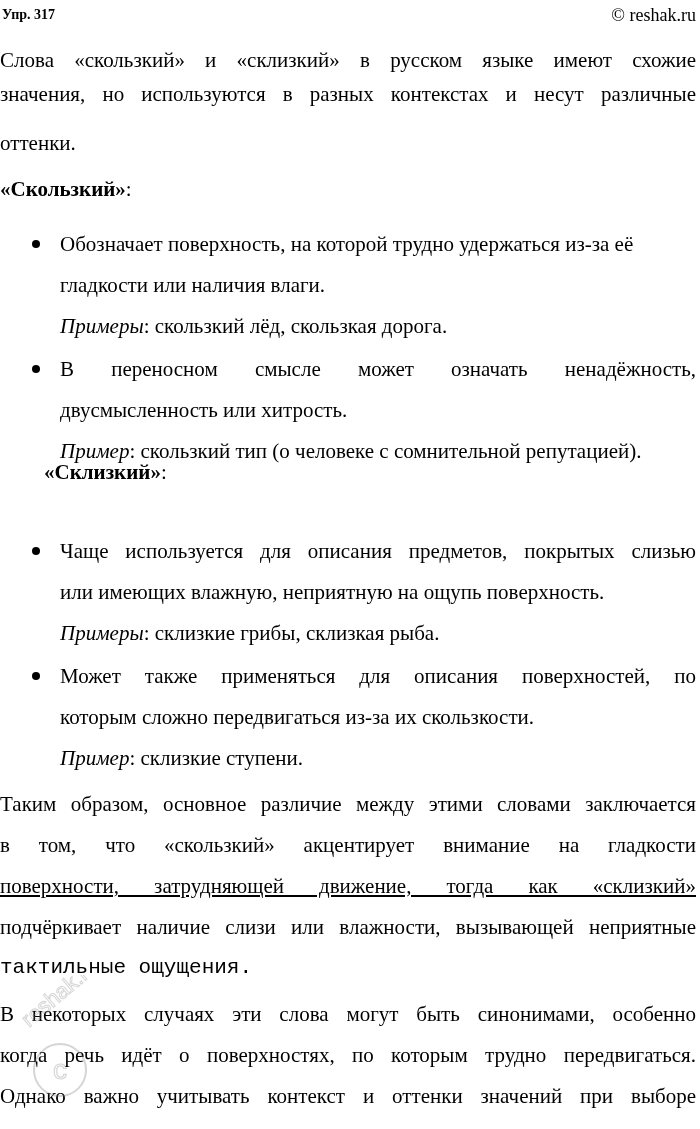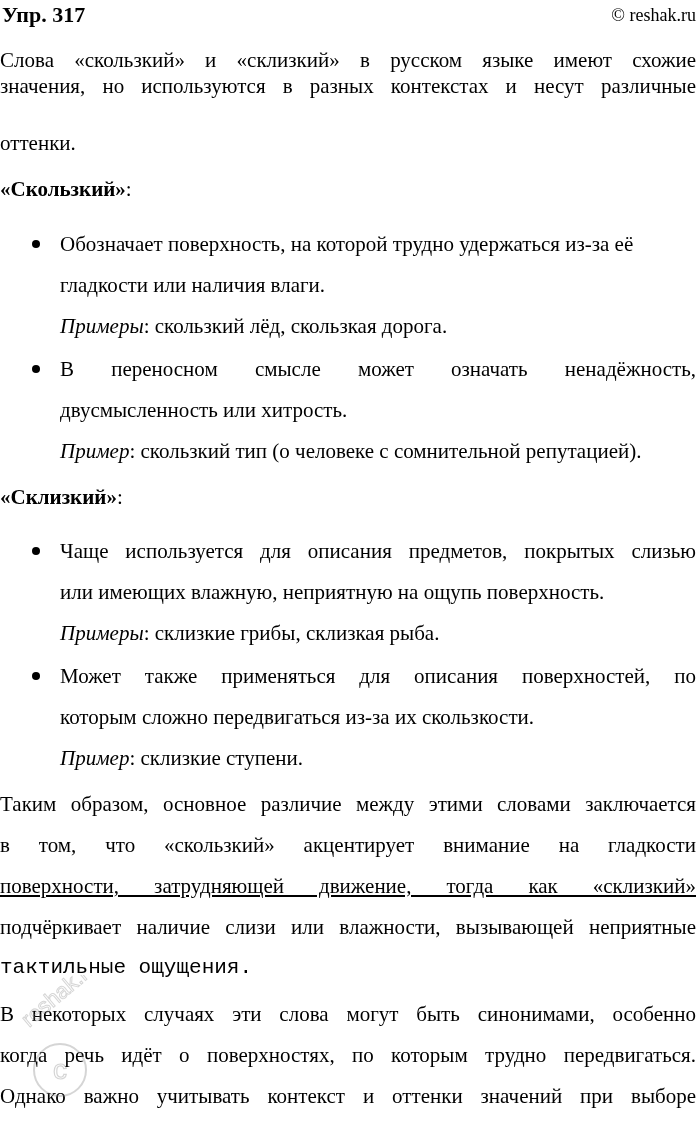--- a/index.html
+++ b/index.html
@@ -4,56 +4,56 @@
 <style>
   html, body { margin: 0; padding: 0; background: #ffffff; }
   body {
     width: 700px; height: 1129px; position: relative; overflow: hidden;
     font-family: "Liberation Serif", serif; color: #000; font-size: 21px;
   }
   .line { position: absolute; left: 0; white-space: nowrap; line-height: 28px; }
   .just { width: 696px; text-align: justify; text-align-last: justify; }
   .ind { left: 60px; }
   .ind.just { width: 636px; }
-  .hdr { position: absolute; top: 0; font-weight: bold; font-size: 22px; line-height: 30px; }
+  .hdr { position: absolute; top: 0; font-weight: bold; font-size: 14px; line-height: 30px; }
   .site { position: absolute; top: 0; right: 4px; font-size: 18px; line-height: 30px; }
   .bullet { position: absolute; left: 32px; width: 8px; height: 8px; border-radius: 50%; background: #000; }
   b { font-weight: bold; margin-top: 35px; }
   i { font-style: italic; }
   .wm { position: absolute; left: 20px; top: 975px; width: 100px; height: 130px; opacity: 0.35; pointer-events: none; }
 </style>
 </head>
 <body>
 
 <div class="hdr" style="left:2px;">Упр. 317</div>
 <div class="site">© reshak.ru</div>
 
 <div class="line just" style="top:46px;">Слова «скользкий» и «склизкий» в русском языке имеют схожие</div>
-<div class="line just" style="top:72px;">значения, но используются в разных контекстах и несут различные</div>
+<div class="line just" style="top:80px;">значения, но используются в разных контекстах и несут различные</div>
 <div class="line" style="top:129px;">оттенки.</div>
 
 <div class="line" style="top:175px;">
   <b>«Скользкий»</b><span>:</span>
 </div>
 
 <div class="bullet" style="top:240px;"></div>
 <div class="line ind" style="top:230px;">Обозначает поверхность, на которой трудно удержаться из-за её</div>
 <div class="line ind" style="top:271px;">гладкости или наличия влаги.</div>
 <div class="line ind" style="top:312px;">
   <i>Примеры</i><span>: скользкий лёд, скользкая дорога.</span>
 </div>
 
 <div class="bullet" style="top:365px;"></div>
 <div class="line ind just" style="top:355px;">В переносном смысле может означать ненадёжность,</div>
 <div class="line ind" style="top:396px;">двусмысленность или хитрость.</div>
 <div class="line ind" style="top:437px;">
   <i>Пример</i><span>: скользкий тип (о человеке с сомнительной репутацией).</span>
 </div>
 
-<div class="line" style="top:483px;">
+<div class="line" style="top:458px;padding-left:44px;">
   <b>«Склизкий»</b><span>:</span>
 </div>
 
 <div class="bullet" style="top:547px;"></div>
 <div class="line ind just" style="top:537px;">Чаще используется для описания предметов, покрытых слизью</div>
 <div class="line ind" style="top:578px;">или имеющих влажную, неприятную на ощупь поверхность.</div>
 <div class="line ind" style="top:619px;">
   <i>Примеры</i><span>: склизкие грибы, склизкая рыба.</span>
 </div>
 

